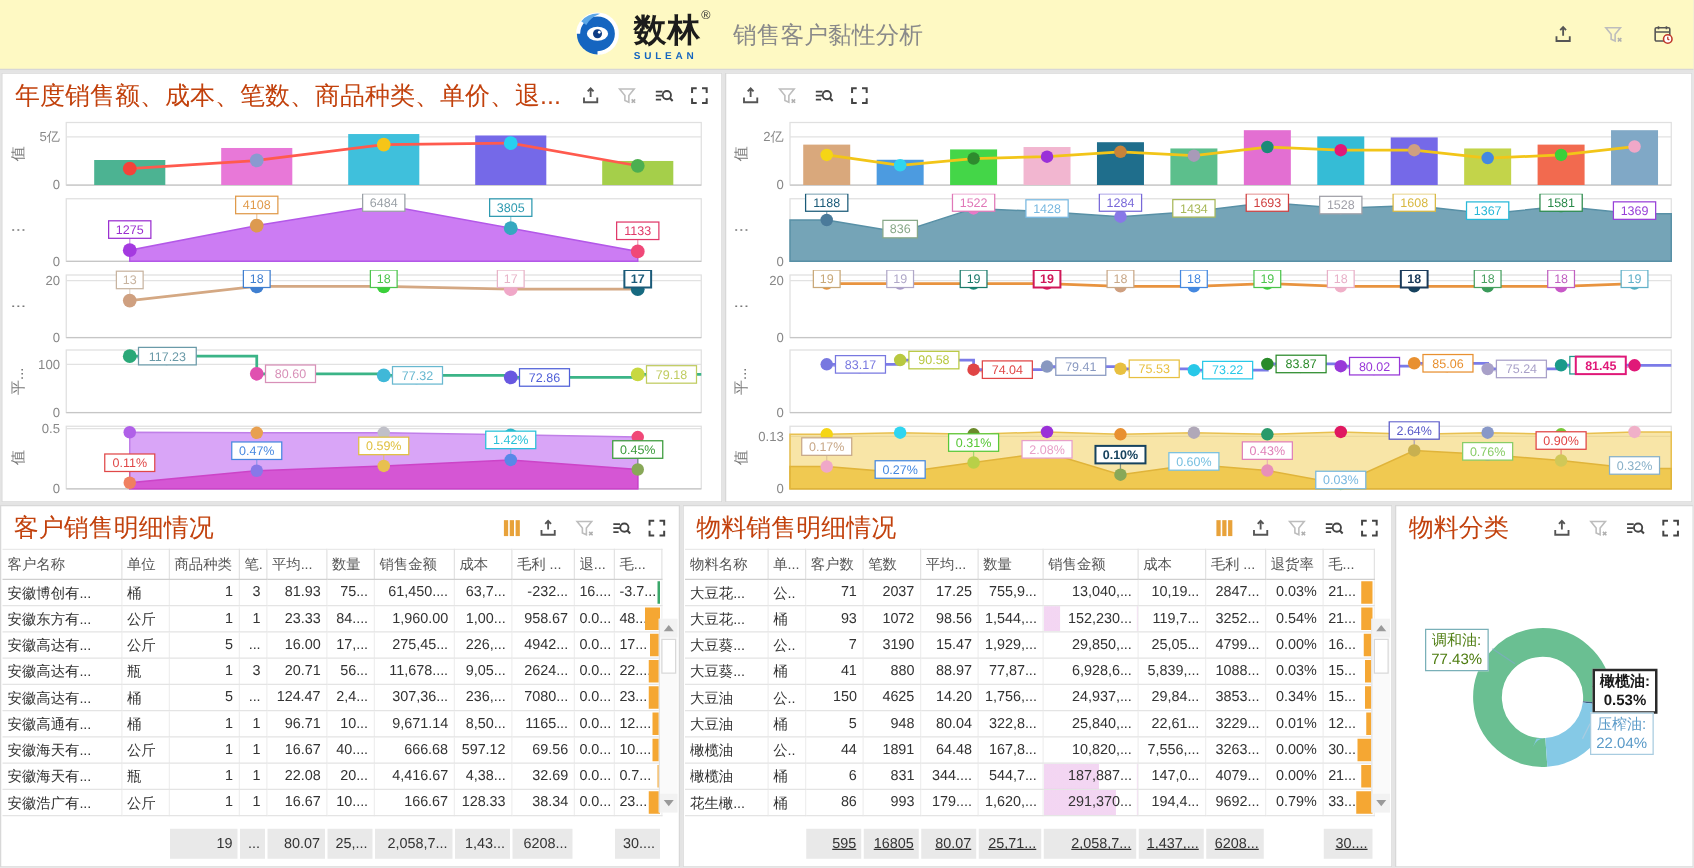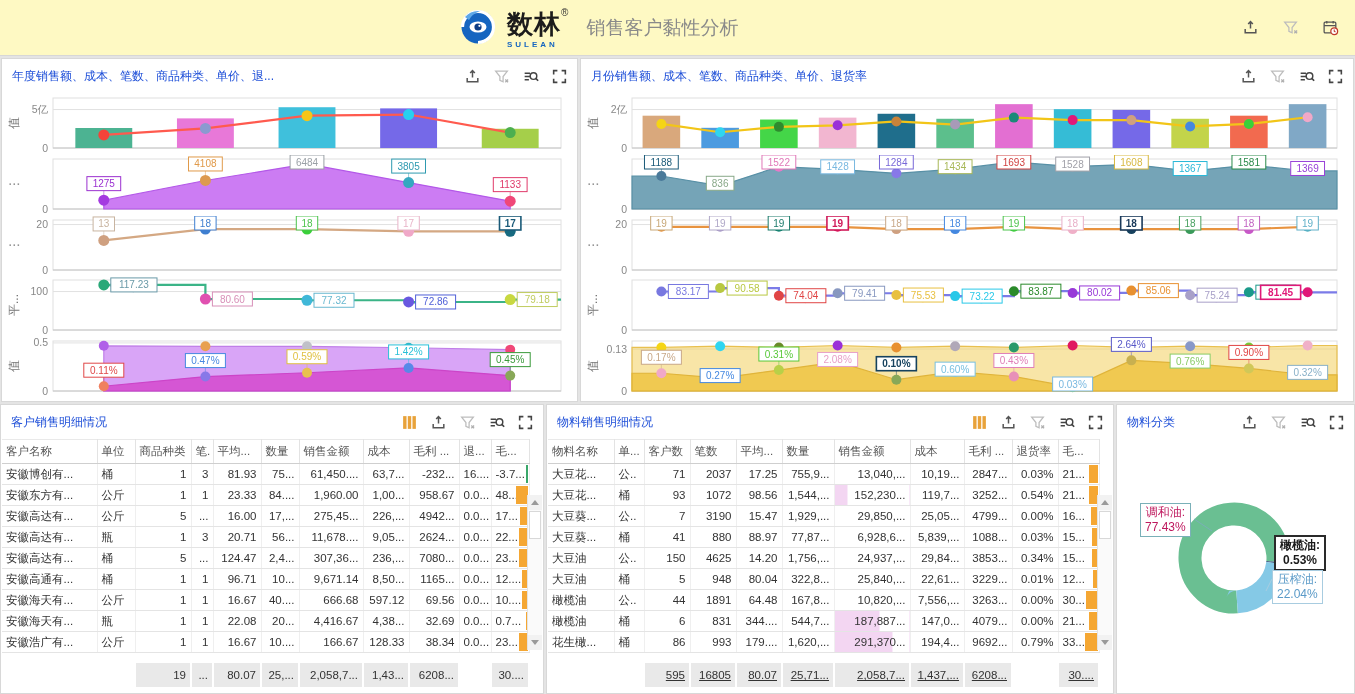--- a/index.html
+++ b/index.html
@@ -23,21 +23,21 @@
 
   
   .panel { position:absolute; background:#fff; border:1px solid #d8d8d8; }
   #panel-yearly   { left:1px;    top:58px;  width:577px; height:344px; }
   #panel-monthly  { left:580px;  top:58px;  width:774px; height:344px; }
   #panel-customer { left:0px;    top:404px; width:544px; height:290px; }
   #panel-material { left:546px;  top:404px; width:568px; height:290px; }
   #panel-pie      { left:1116px; top:404px; width:239px; height:290px; }
 
   .panel-head { height:34px; display:flex; align-items:center; justify-content:space-between; padding:0 9px 0 10px; }
-  .panel-title { font-size:12px; color:#1d4ed8; white-space:nowrap; overflow:hidden; }
+  .panel-title { font-size:20px; color:#c2410c; white-space:nowrap; overflow:hidden; }
   .panel-icons { display:flex; gap:11px; align-items:center; flex:0 0 auto; }
 
   .charts { position:absolute; top:35px; left:3px; right:4px; bottom:3px; display:flex; flex-direction:column; }
   .mini { flex:1 1 0; position:relative; min-height:0; }
   .mini svg { position:absolute; top:0; left:0; }
   svg text { font-family:"Liberation Sans","DejaVu Sans",sans-serif; }
 
   
   .tbl-zone { position:absolute; top:34px; left:1px; right:1px; bottom:1px; font-size:11.5px; }
   table.grid-tbl { border-collapse:collapse; table-layout:fixed; }
@@ -60,21 +60,21 @@
   .vs-btn.up { top:0; } .vs-btn.down { bottom:0; }
   .tri-up { width:0; height:0; border-left:4px solid transparent; border-right:4px solid transparent; border-bottom:5px solid #9a9a9a; }
   .tri-down { width:0; height:0; border-left:4px solid transparent; border-right:4px solid transparent; border-top:5px solid #9a9a9a; }
   .vs-thumb { position:absolute; top:16px; left:1px; right:1px; height:28px; background:#fff; border:1px solid #d8d8d8; }
 
   
   .pie-zone { position:absolute; top:34px; left:1px; right:1px; bottom:1px; }
   .pie-label { position:absolute; background:#fff; text-align:center; font-size:12px;
     line-height:15px; padding:1px 4px; }
   .pie-label span { display:block; }
-  .pl-0 { left:22px; top:64px; border:1px solid #7ab0b8; color:#be185d; }
+  .pl-0 { left:22px; top:64px; border:1px solid #7ab0b8; color:#4d7c0f; }
   .pl-1 { left:156px; top:96px; border:2px solid #2a2a2a; color:#1a1a1a; font-weight:bold; }
   .pl-2 { left:154px; top:131px; border:1px solid #a8cce0; color:#5a9ac8; }
 </style>
 </head>
 <body>
 
 <div class="app">
 
   <header class="app-header">
     <div class="logo">
@@ -332,21 +332,20 @@
               <rect x="485.2" y="15.615384615384613" width="40" height="14" fill="#fff" stroke="#3a9a3a" stroke-width="1"></rect>
               <text x="505.2" y="26.115384615384613" text-anchor="middle" font-size="10" fill="#3a9a3a" font-weight="normal">0.45%</text>
             </g>
           </svg>
         </div>
     </div>
   </section>
 
   <section class="panel" id="panel-monthly">
     <div class="panel-head">
-      <span class="panel-title">月份销售额、成本、笔数、商品种类、单价、退货率</span>
       <span class="panel-icons">
           <span class="icn">
             <svg viewBox="0 0 16 16">
               <path d="M3 9.5V13h10V9.5M8 2.5V9M5.8 4.8L8 2.5l2.2 2.3" fill="none" stroke="#555" stroke-width="1.4"></path>
             </svg>
           </span>
           <span class="icn">
             <svg viewBox="0 0 16 16">
               <path d="M2.5 3h11L9.5 8v5l-3-1.4V8z" fill="none" stroke="#bdbdbd" stroke-width="1.2"></path>
               <path d="M11.6 10.8l2.6 2.6M14.2 10.8l-2.6 2.6" stroke="#b0b0b0" stroke-width="1.2"></path>

